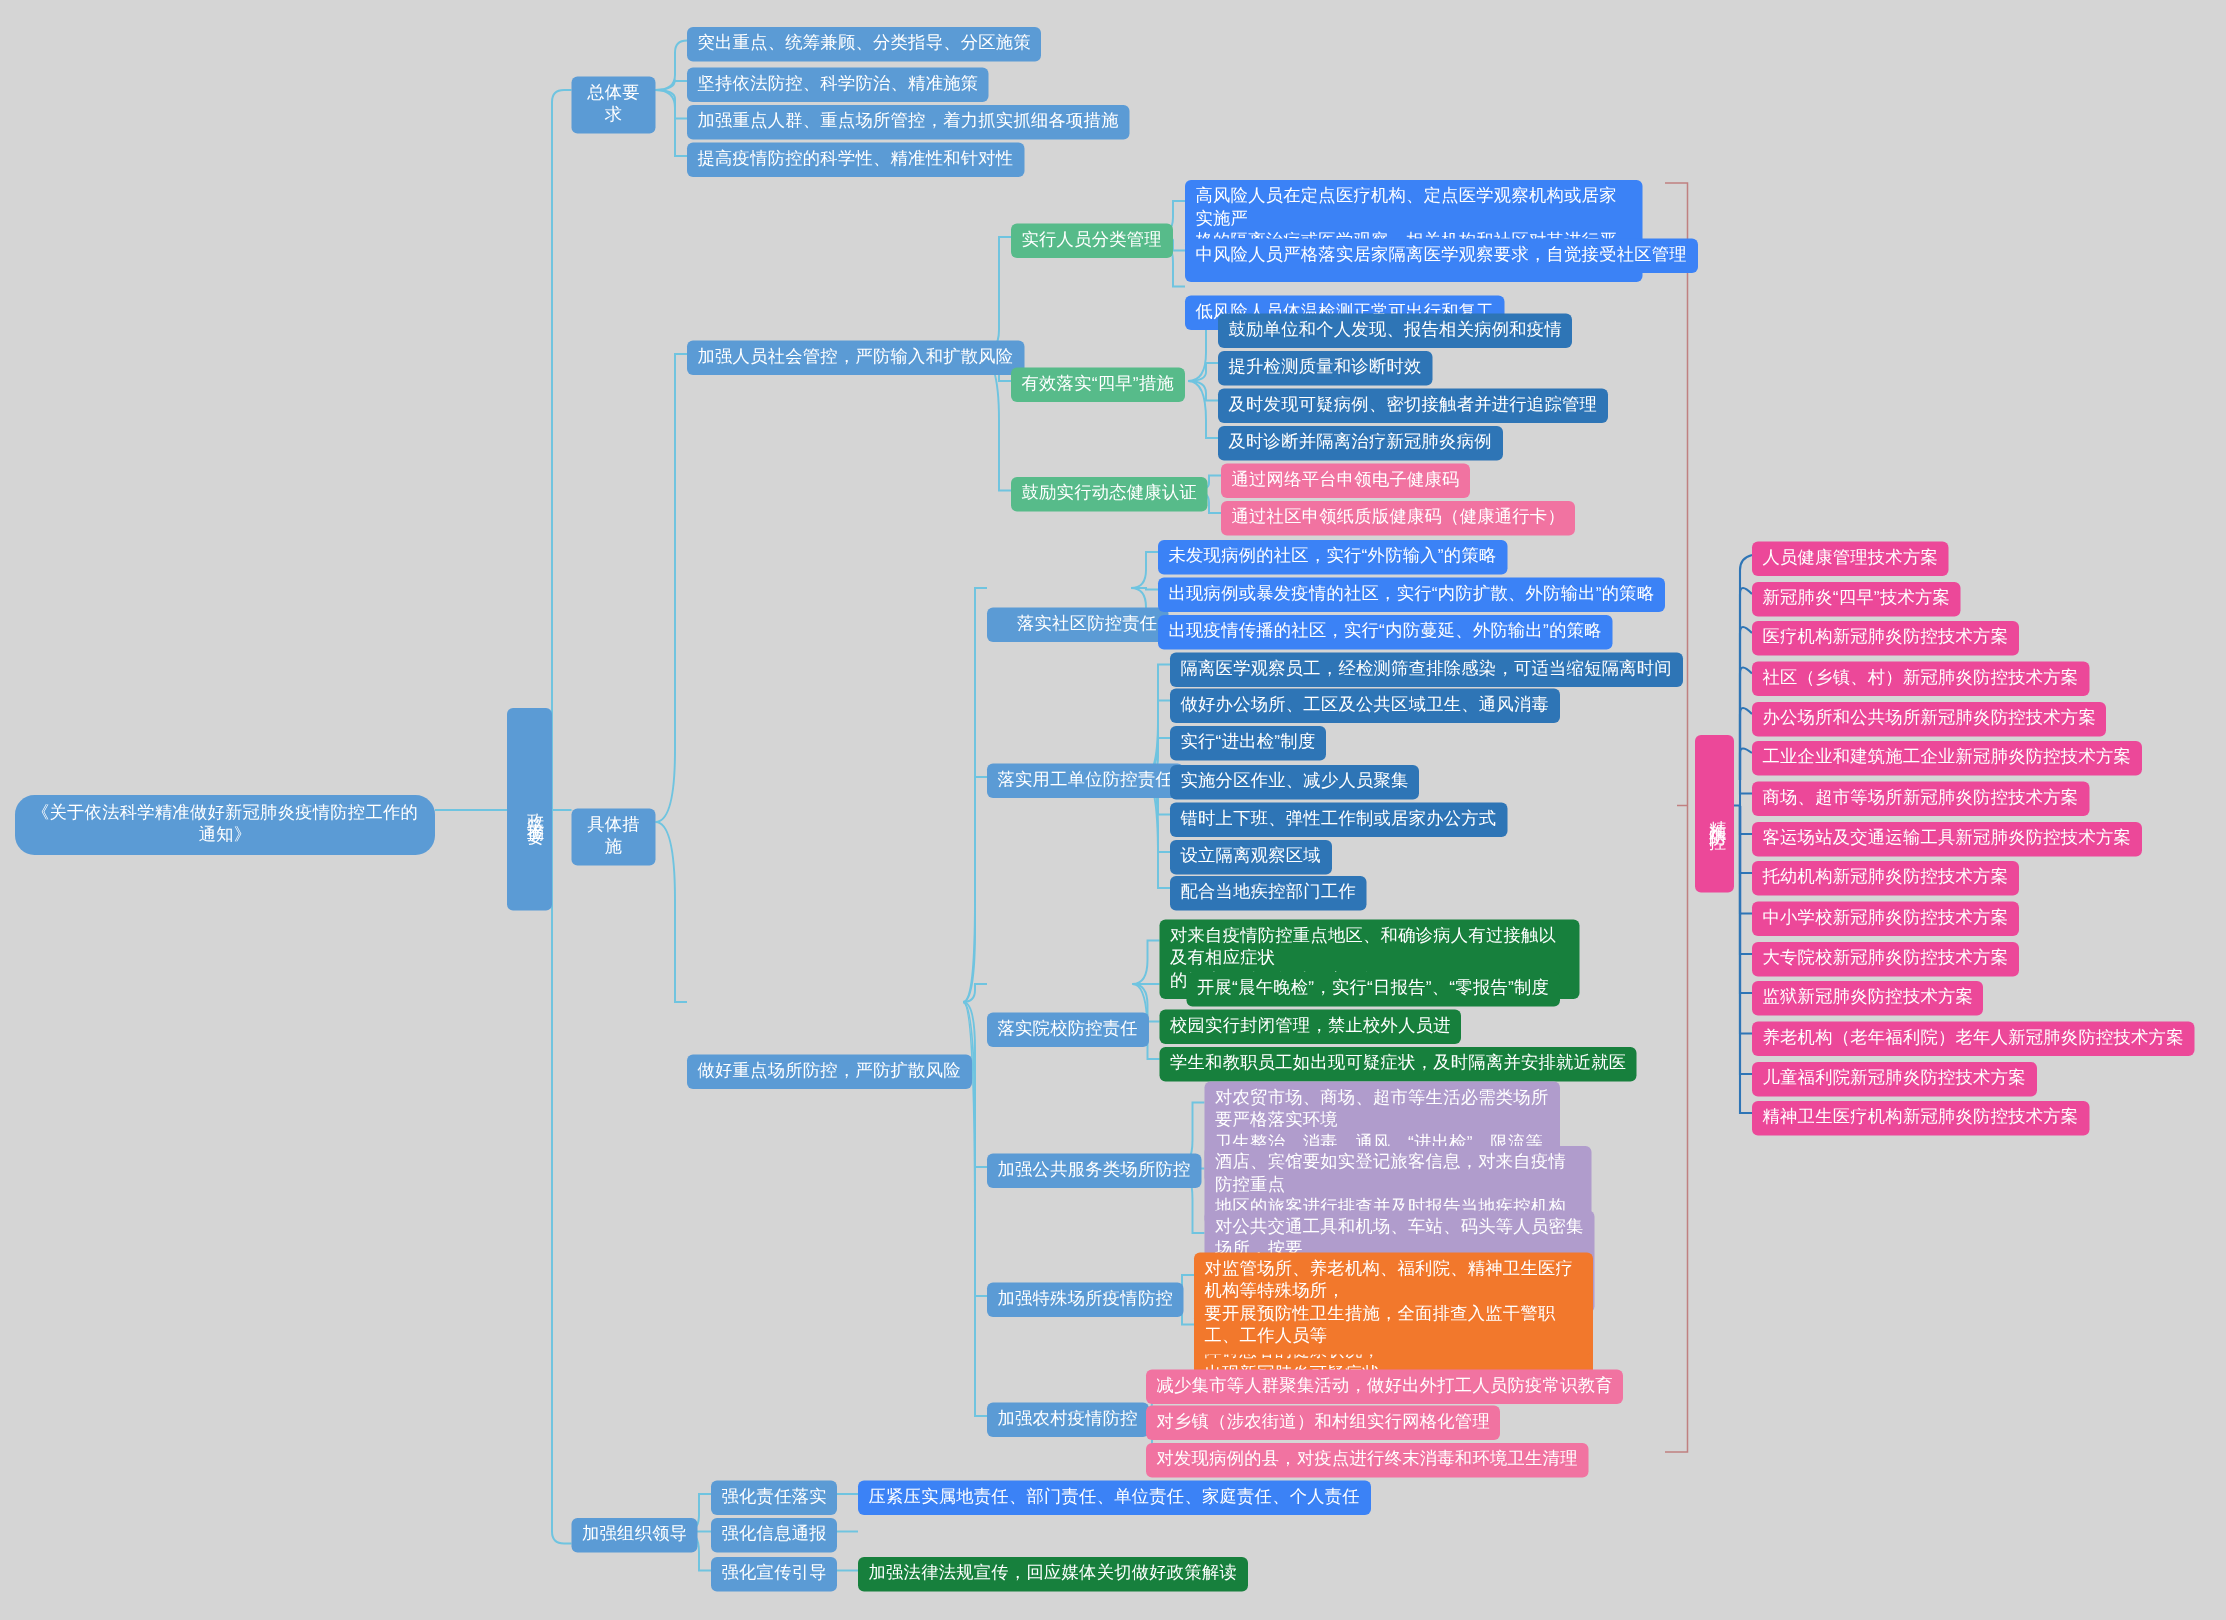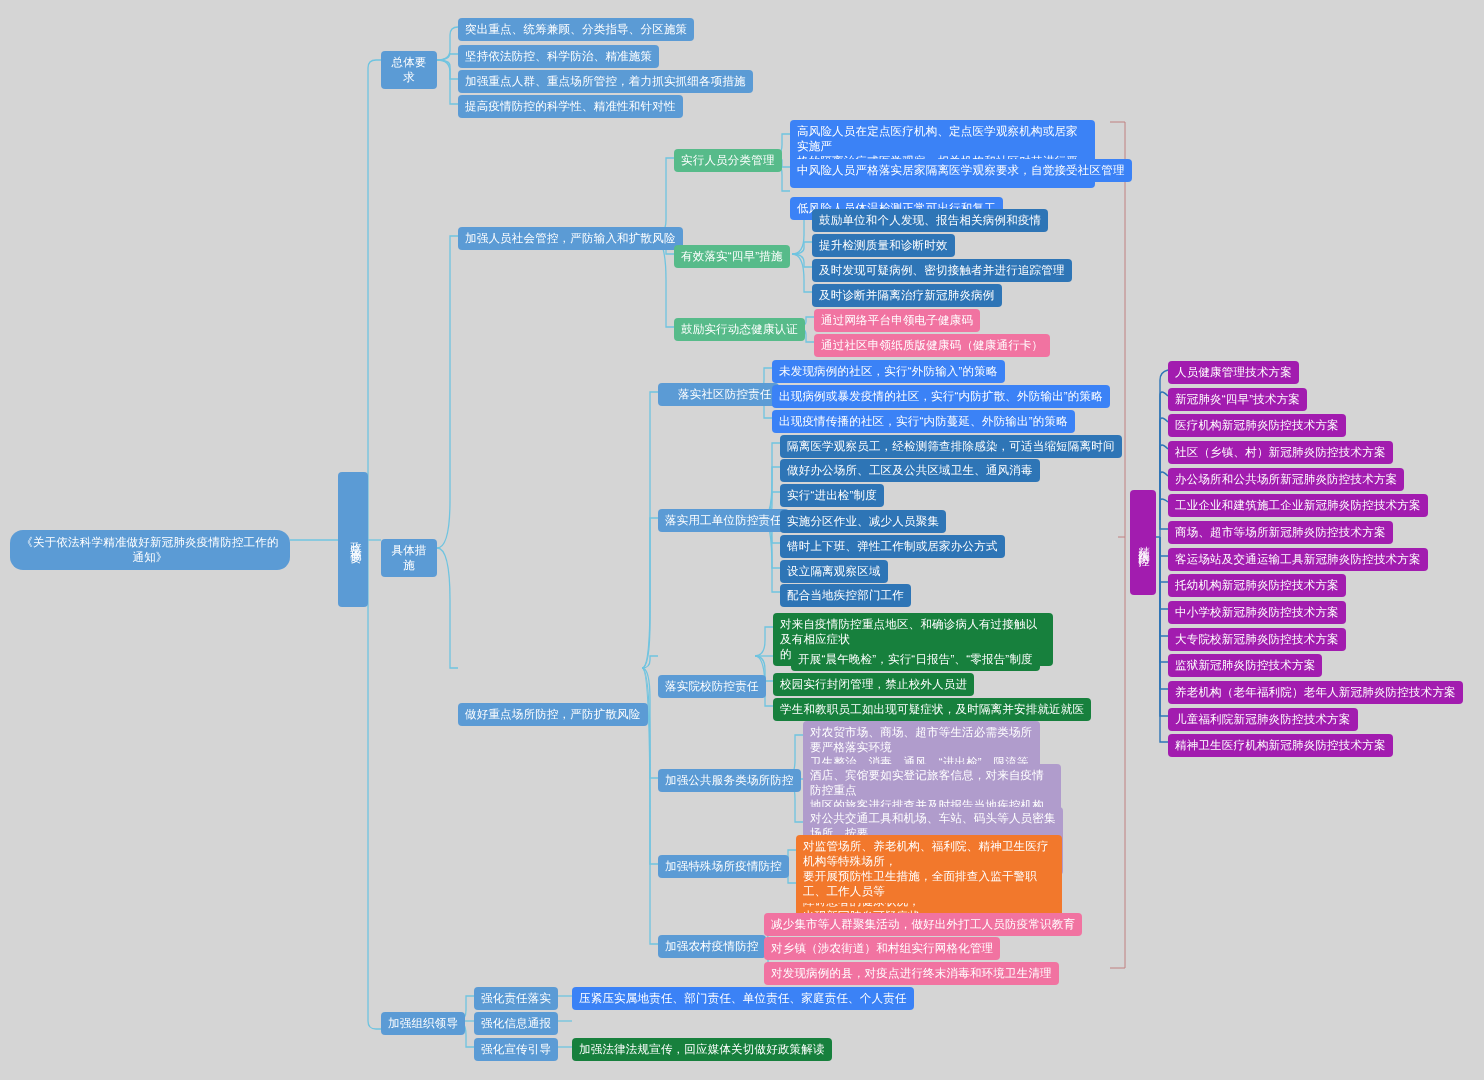--- a/index.html
+++ b/index.html
@@ -26,21 +26,21 @@
   }
   .node.root{
     background:#5b9bd5;
     font-size:11.5px;
     padding:5px 10px;
   }
   .c-blue     {background:#5b9bd5;}
   .c-blue-d   {background:#2e75b6;}
   .c-green    {background:#57bb8a;}
   .c-green-d  {background:#17803d;}
-  .c-green-l  {background:#a21caf;}
+  .c-green-l  {background:#ec4899;}
   .c-red      {background:#3b82f6;}
   .c-pink     {background:#f173a1;}
   .c-purple   {background:#b09ccc;}
   .c-orange   {background:#f2782c;}
   .vert{
     writing-mode:vertical-rl;
     text-orientation:upright;
     text-align:center;
     letter-spacing:4px;
     padding:8px 5px;
@@ -177,21 +177,21 @@
   <div class="node c-blue-d" style="left:812px;top:234px;">提升检测质量和诊断时效</div>
   <div class="node c-blue-d" style="left:812px;top:259px;">及时发现可疑病例、密切接触者并进行追踪管理</div>
   <div class="node c-blue-d" style="left:812px;top:284px;">及时诊断并隔离治疗新冠肺炎病例</div>
 
   <div class="node c-green" style="left:674px;top:318px;">鼓励实行动态健康认证</div>
   <div class="node c-pink" style="left:814px;top:309px;">通过网络平台申领电子健康码</div>
   <div class="node c-pink" style="left:814px;top:334px;">通过社区申领纸质版健康码（健康通行卡）</div>
 
   <div class="node c-blue" style="left:458px;top:659px;margin-top:44px;">做好重点场所防控，严防扩散风险</div>
 
-  <div class="node c-blue" style="left:658px;top:383px;padding-left:20px;">落实社区防控责任</div>
+  <div class="node c-blue" style="left:658px;top:405px;padding-left:20px;">落实社区防控责任</div>
   <div class="node c-red" style="left:772px;top:360px;">未发现病例的社区，实行“外防输入”的策略</div>
   <div class="node c-red" style="left:772px;top:385px;">出现病例或暴发疫情的社区，实行“内防扩散、外防输出”的策略</div>
   <div class="node c-red" style="left:772px;top:410px;">出现疫情传播的社区，实行“内防蔓延、外防输出”的策略</div>
 
   <div class="node c-blue" style="left:658px;top:509px;">落实用工单位防控责任</div>
   <div class="node c-blue-d" style="left:780px;top:435px;">隔离医学观察员工，经检测筛查排除感染，可适当缩短隔离时间</div>
   <div class="node c-blue-d" style="left:780px;top:459px;">做好办公场所、工区及公共区域卫生、通风消毒</div>
   <div class="node c-blue-d" style="left:780px;top:484px;">实行“进出检”制度</div>
   <div class="node c-blue-d" style="left:780px;top:510px;">实施分区作业、减少人员聚集</div>
   <div class="node c-blue-d" style="left:780px;top:535px;">错时上下班、弹性工作制或居家办公方式</div>

